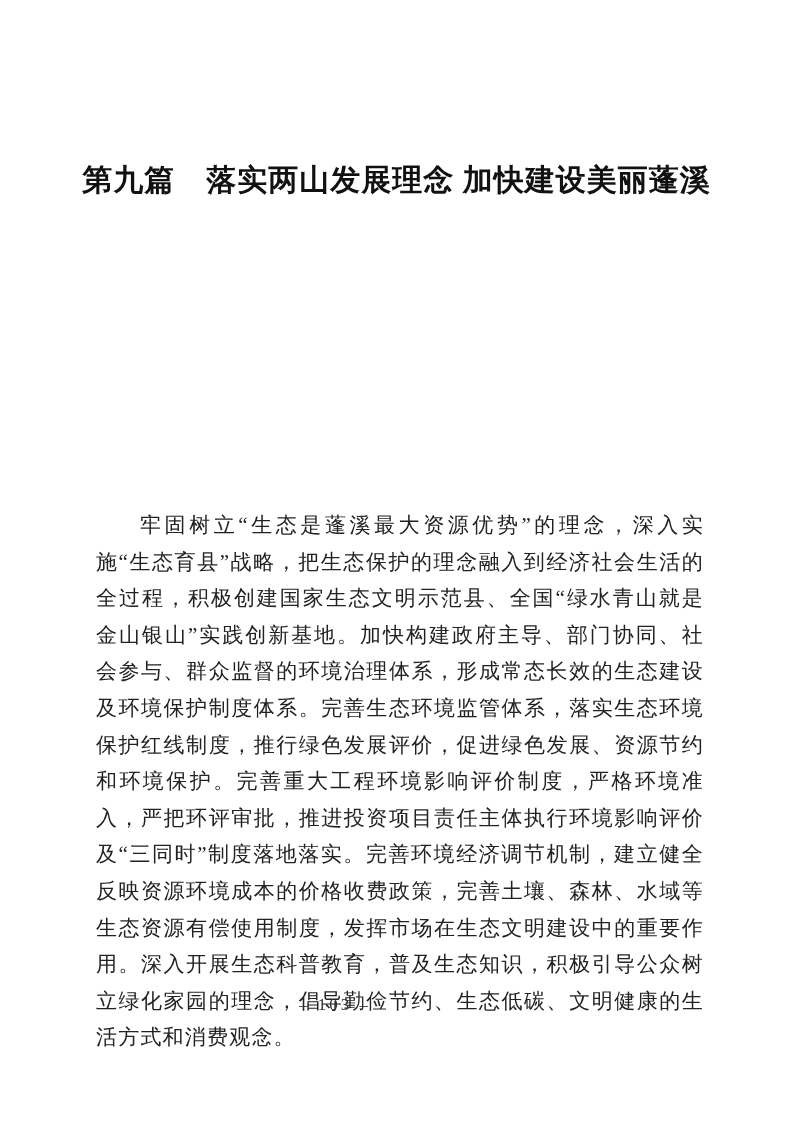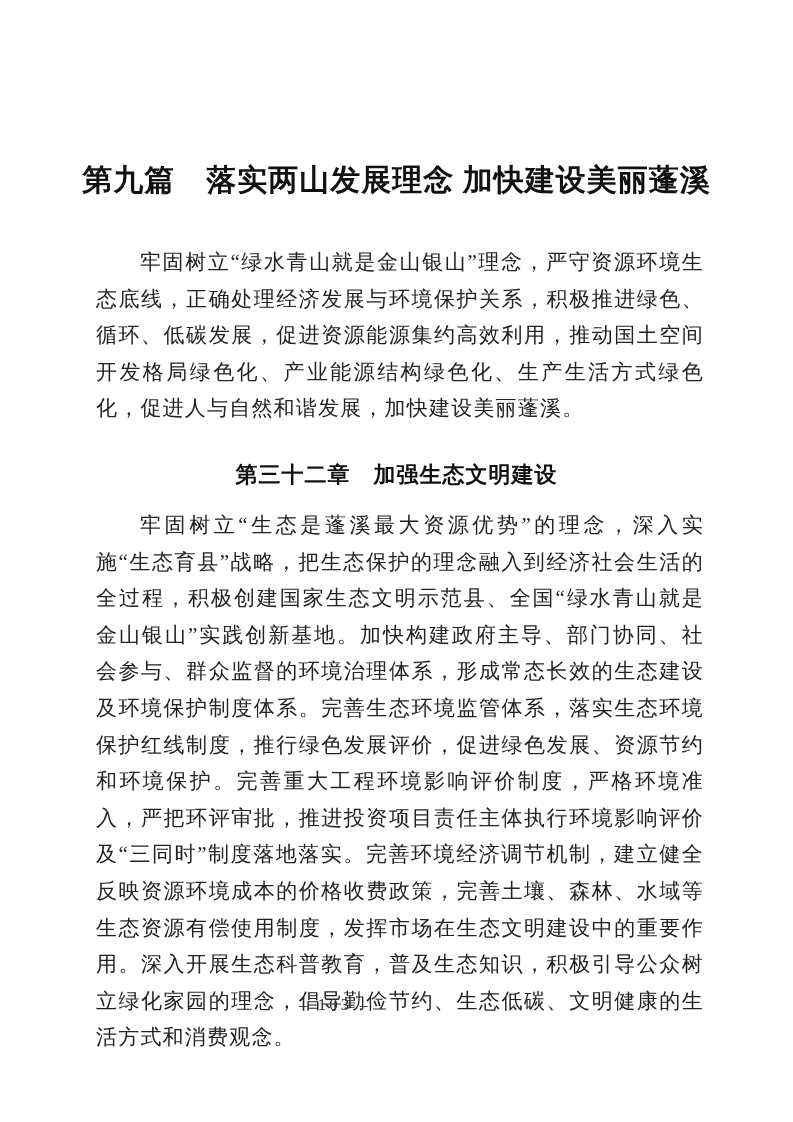--- a/index.html
+++ b/index.html
@@ -73,21 +73,19 @@
     color: #333333;
   }
 </style>
 </head>
 <body>
 
 <div class="page">
 
   <h1 class="section-title">第九篇　落实两山发展理念 加快建设美丽蓬溪</h1>
 
-  <p class="body-paragraph intro-paragraph">牢固树立“绿水青山就是金山银山”理念，严守资源环境生态底线，正确处理经济发展与环境保护关系，积极推进绿色、循环、低碳发展，促进资源能源集约高效利用，推动国土空间开发格局绿色化、产业能源结构绿色化、生产生活方式绿色化，促进人与自然和谐发展，加快建设美丽蓬溪。</p>
 
-  <h2 class="chapter-title">第三十二章　加强生态文明建设</h2>
 
   <p class="body-paragraph chapter-paragraph">牢固树立“生态是蓬溪最大资源优势”的理念，深入实施“生态育县”战略，把生态保护的理念融入到经济社会生活的全过程，积极创建国家生态文明示范县、全国“绿水青山就是金山银山”实践创新基地。加快构建政府主导、部门协同、社会参与、群众监督的环境治理体系，形成常态长效的生态建设及环境保护制度体系。完善生态环境监管体系，落实生态环境保护红线制度，推行绿色发展评价，促进绿色发展、资源节约和环境保护。完善重大工程环境影响评价制度，严格环境准入，严把环评审批，推进投资项目责任主体执行环境影响评价及“三同时”制度落地落实。完善环境经济调节机制，建立健全反映资源环境成本的价格收费政策，完善土壤、森林、水域等生态资源有偿使用制度，发挥市场在生态文明建设中的重要作用。深入开展生态科普教育，普及生态知识，积极引导公众树立绿化家园的理念，倡导勤俭节约、生态低碳、文明健康的生活方式和消费观念。</p>
 
   <div class="page-number">– 103 –</div>
 
 </div>
 
 </body></html>

